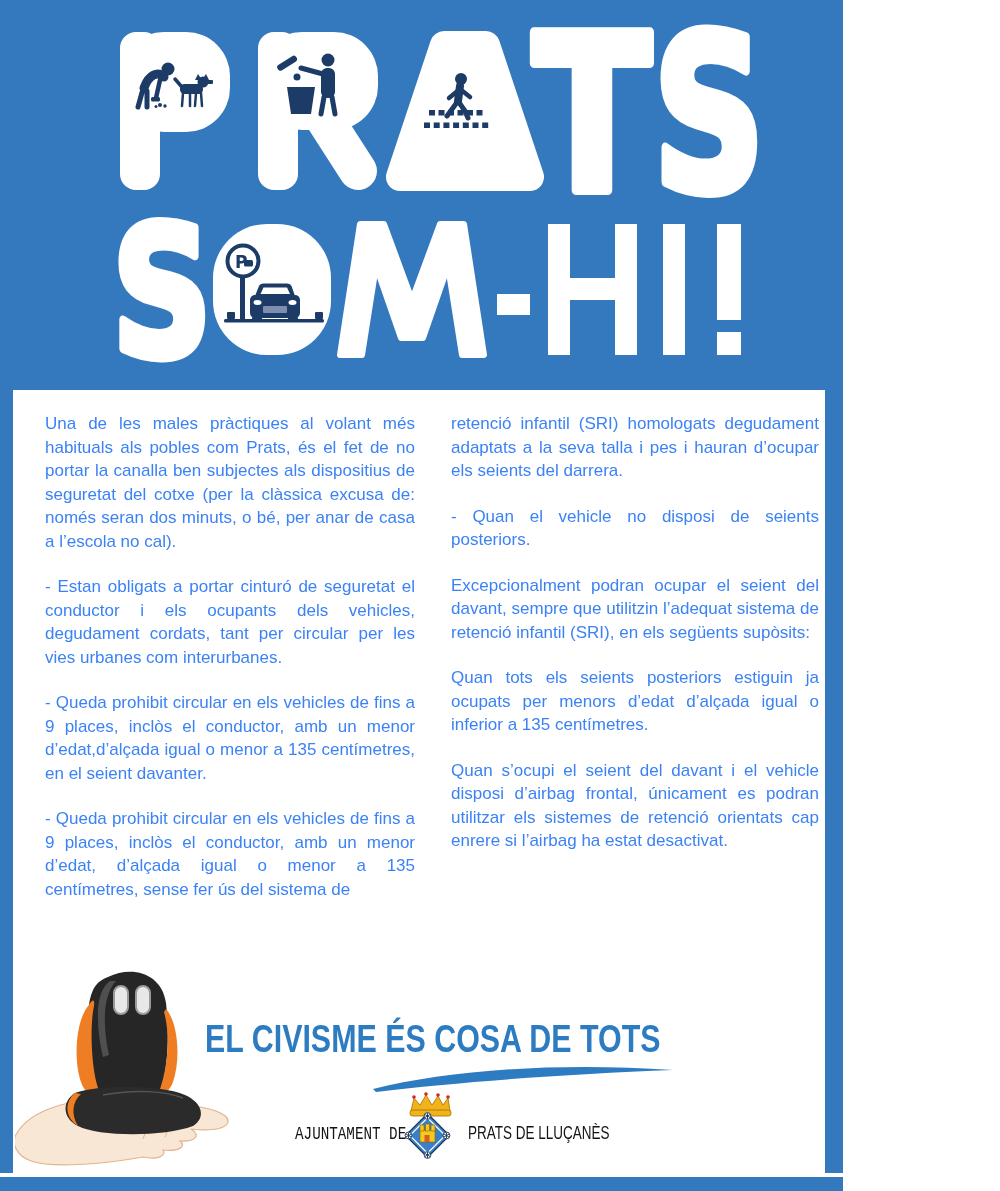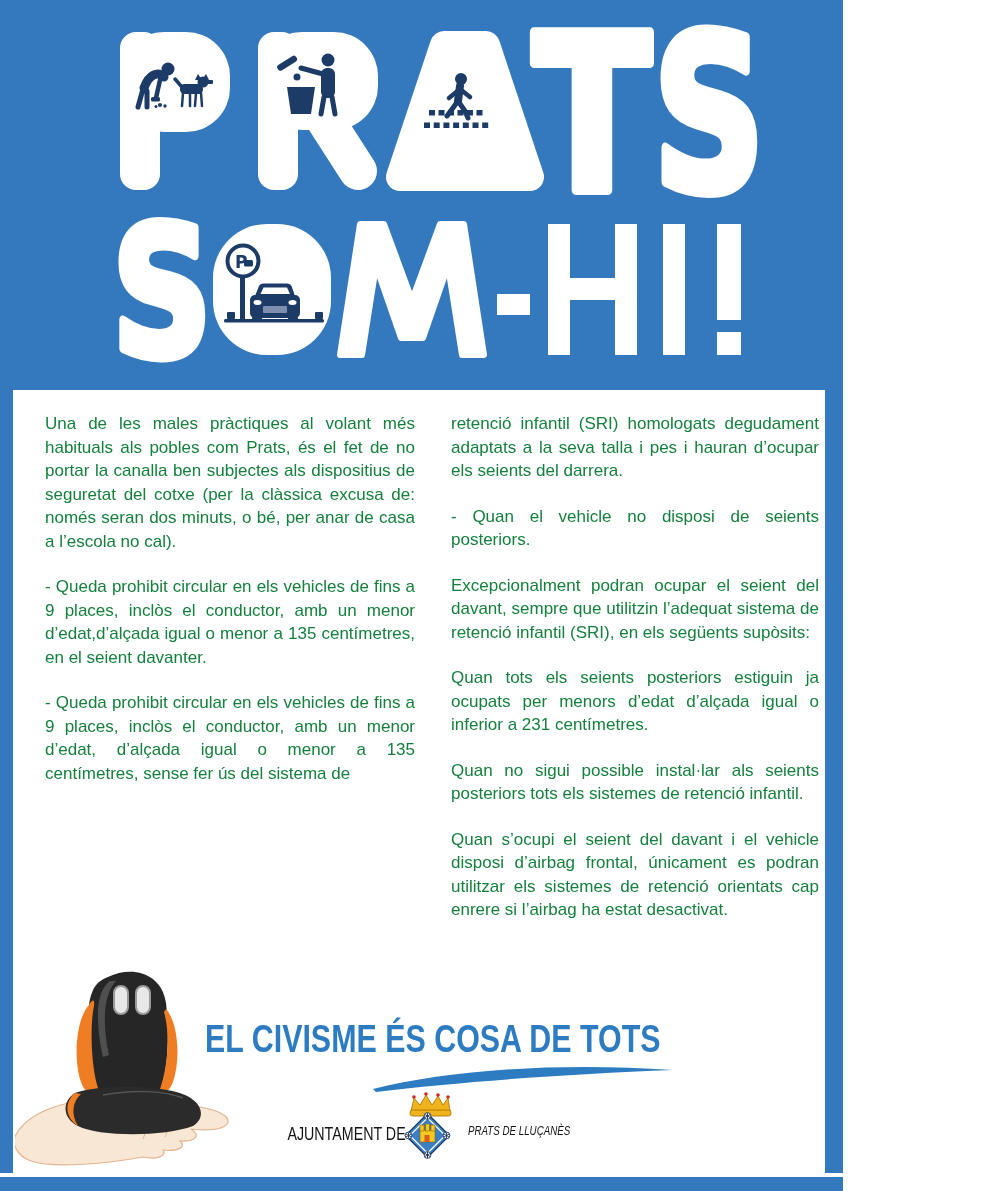--- a/index.html
+++ b/index.html
@@ -6,33 +6,33 @@
   #canvas{position:relative;width:1000px;height:1191px;background:#fff;overflow:hidden;
           font-family:"Liberation Sans",sans-serif;}
   .blue-main{position:absolute;left:0;top:0;width:843px;height:1173px;background:#3478BD;}
   .bottom-strip{position:absolute;left:0;top:1177px;width:843px;height:14px;background:#3478BD;}
   #header-art{position:absolute;left:0;top:0;}
   .hl1{font-family:"DejaVu Sans","Liberation Sans",sans-serif;font-weight:bold;font-size:216px;
        fill:#fff;stroke:#fff;stroke-width:10;stroke-linejoin:round;stroke-linecap:round;}
   .hl2{font-family:"DejaVu Sans","Liberation Sans",sans-serif;font-weight:bold;font-size:180px;
        fill:#fff;stroke:#fff;stroke-width:9;stroke-linejoin:round;stroke-linecap:round;}
   .white-box{position:absolute;left:13px;top:390px;width:812px;height:783px;background:#fff;overflow:hidden;}
-  .col{position:absolute;top:22px;font-size:17px;line-height:23.5px;color:#15803d;text-align:justify;}
+  .col{position:absolute;top:22px;font-size:17px;line-height:23.5px;color:#3b82f6;text-align:justify;}
   .col p{margin:0 0 22px 0;}
   .col-left{left:32px;width:370px;}
   .col-right{left:438px;width:368px;}
   .slogan{position:absolute;left:192px;top:628px;font-size:38px;font-weight:bold;color:#2D7CC2;
           white-space:nowrap;transform:scaleX(0.8);transform-origin:left center;letter-spacing:0px;}
   #swoosh{position:absolute;left:355px;top:668px;}
   #seat-art{position:absolute;left:2px;top:575px;}
   #coat-of-arms{position:absolute;left:390px;top:699px;}
   .org-prefix{position:absolute;left:230px;top:733px;width:163px;text-align:right;
-              font-size:19px;color:#141414;white-space:nowrap;}
+              font-size:19px;color:#141414;white-space:nowrap;font-family:Liberation Mono, monospace;}
   .org-prefix span{display:inline-block;transform:scaleX(0.75);transform-origin:right center;}
-  .org-name{position:absolute;left:455px;top:733px;font-size:13px;color:#141414;white-space:nowrap;font-style:italic;}
+  .org-name{position:absolute;left:455px;top:733px;font-size:18px;color:#141414;white-space:nowrap;}
   .org-name span{display:inline-block;transform:scaleX(0.75);transform-origin:left center;}
   .sr-only{position:absolute;width:1px;height:1px;overflow:hidden;clip:rect(0 0 0 0);white-space:nowrap;}
   .sign-p{font-family:"DejaVu Sans","Liberation Sans",sans-serif;font-weight:bold;font-size:17px;fill:#1D3B67;}
 </style>
 </head>
 <body>
 
 <div id="canvas">
 
   <div class="blue-main"></div>
@@ -134,29 +134,29 @@
         <rect x="288" y="317" width="10" height="5" rx="1"></rect>
       <rect x="227" y="312" width="8" height="7" rx="1"></rect>
         <rect x="315" y="312" width="8" height="7" rx="1"></rect>
     </g>
   </svg>
 
   <div class="white-box">
 
     <div class="col col-left">
         <p>Una de les males pràctiques al volant més habituals als pobles com Prats, és el fet de no portar la canalla ben subjectes als dispositius de seguretat del cotxe (per la clàssica excusa de: només seran dos minuts, o bé, per anar de casa a l’escola no cal).</p>
+        <p>- Estan obligats a portar cinturó de seguretat el conductor i els ocupants dels vehicles, degudament cordats, tant per circular per les vies urbanes com interurbanes.</p>
         <p>- Queda prohibit circular en els vehicles de fins a 9 places, inclòs el conductor, amb un menor d’edat,d’alçada igual o menor a 135 centímetres, en el seient davanter.</p>
         <p>- Queda prohibit circular en els vehicles de fins a 9 places, inclòs el conductor, amb un menor d’edat, d’alçada igual o menor a 135 centímetres, sense fer ús del sistema de</p>
       </div>
     <div class="col col-right">
         <p>retenció infantil (SRI) homologats degudament adaptats a la seva talla i pes i hauran d’ocupar els seients del darrera.</p>
         <p>- Quan el vehicle no disposi de seients posteriors.</p>
         <p>Excepcionalment podran ocupar el seient del davant, sempre que utilitzin l’adequat sistema de retenció infantil (SRI), en els següents supòsits:</p>
-        <p>Quan tots els seients posteriors estiguin ja ocupats per menors d’edat d’alçada igual o inferior a 231 centímetres.</p>
-        <p>Quan no sigui possible instal·lar als seients posteriors tots els sistemes de retenció infantil.</p>
+        <p>Quan tots els seients posteriors estiguin ja ocupats per menors d’edat d’alçada igual o inferior a 135 centímetres.</p>
         <p>Quan s’ocupi el seient del davant i el vehicle disposi d’airbag frontal, únicament es podran utilitzar els sistemes de retenció orientats cap enrere si l’airbag ha estat desactivat.</p>
       </div>
 
     <svg id="seat-art" width="225" height="205" viewBox="0 0 225 205">
       <g>
         <path d="M2 168 C14 148 45 136 85 134 C130 132 165 137 190 143 C208 147 216 153 212 159
                  C208 165 190 166 176 164 C186 170 181 177 165 176 C172 181 164 187 148 185
                  C152 191 142 195 128 192 C95 198 40 204 16 196 C2 191 -5 178 2 168 Z" fill="#F9E7D5" stroke="#E2B48F" stroke-width="1.2"></path>
         <path d="M150 160 Q154 166 150 172 M128 158 Q132 166 128 174" stroke="#E2B48F" stroke-width="1" fill="none"></path>
       </g>

